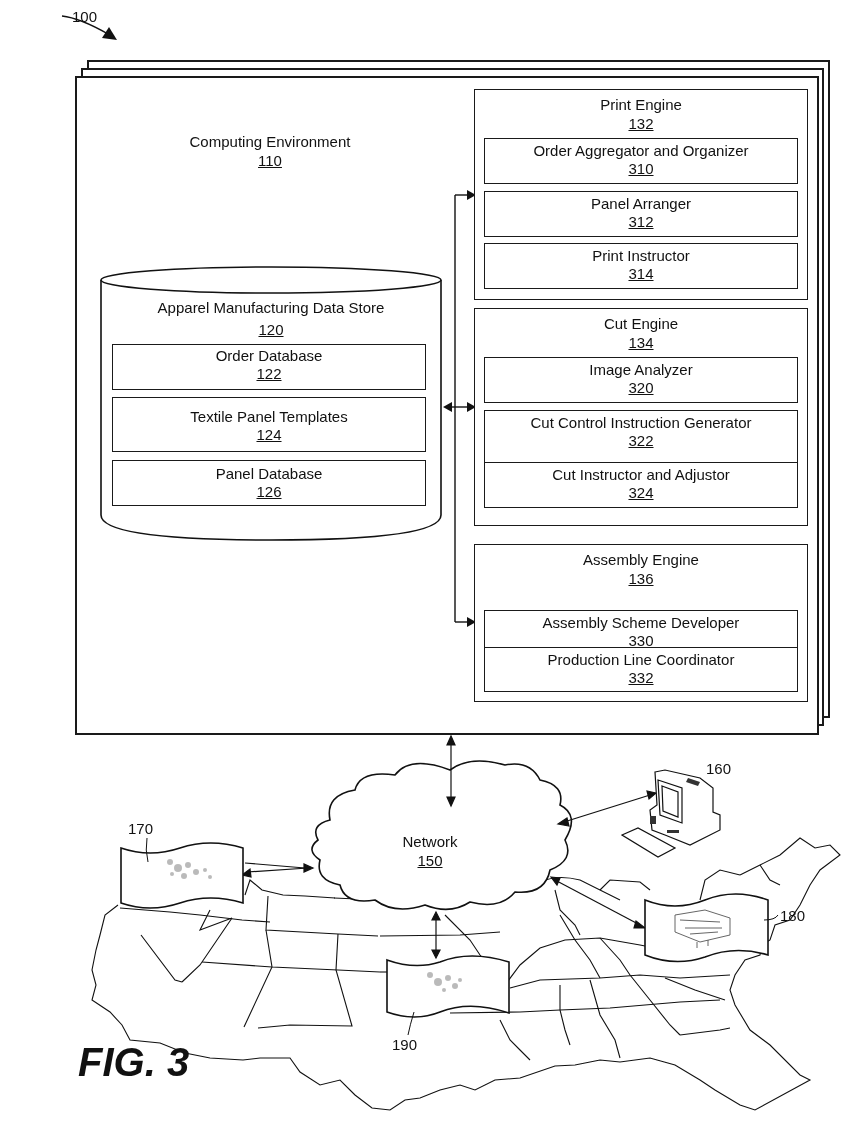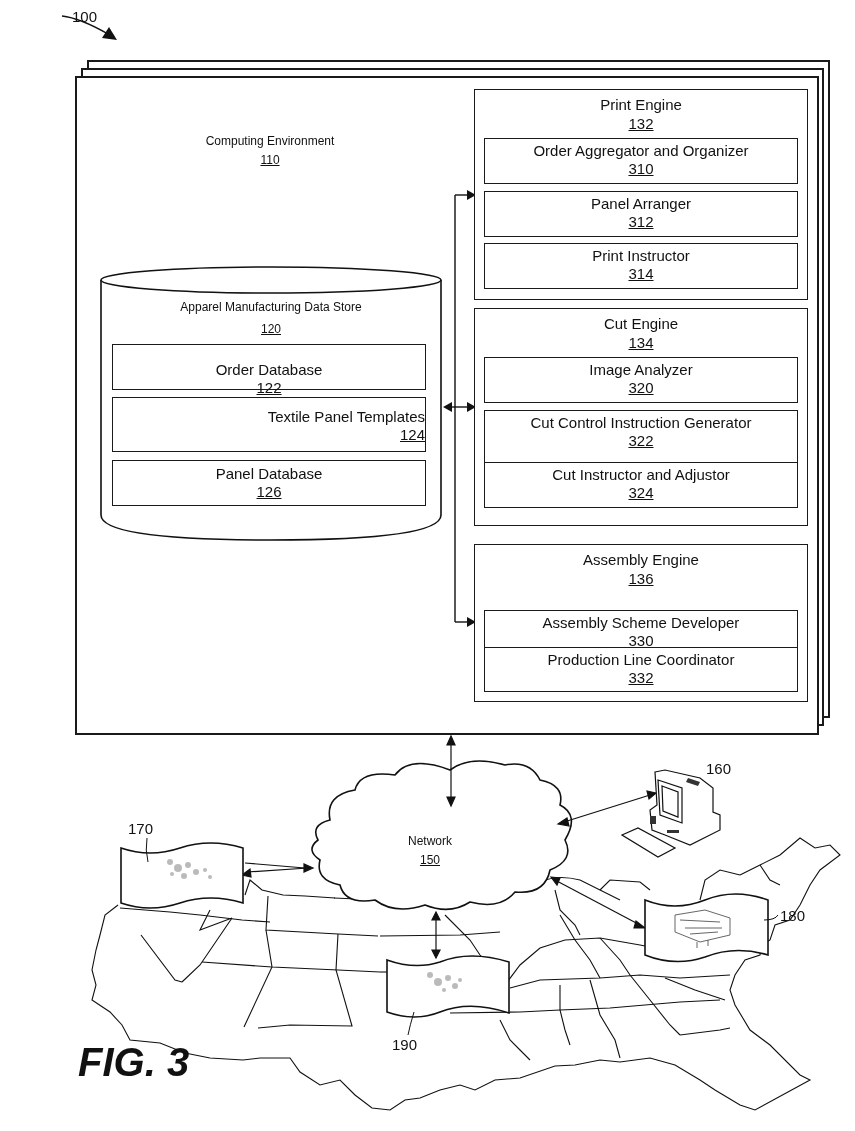--- a/index.html
+++ b/index.html
@@ -2,21 +2,21 @@
 <html><head>
 <meta charset="utf-8">
 <style>
   html, body { margin: 0; padding: 0; background: #ffffff; }
   body { width: 855px; height: 1131px; position: relative; overflow: hidden;
          font-family: "Liberation Sans", sans-serif; color: #111; }
   .frame { position: absolute; border: 2px solid #1a1a1a; background: #fff; box-sizing: border-box; }
   .box { position: absolute; border: 1.6px solid #1a1a1a; background: #fff; box-sizing: border-box;
          text-align: center; font-size: 15px; line-height: 18px; }
   .box .ref, .ref { text-decoration: underline; display: block; }
-  .label { position: absolute; font-size: 12px; line-height: 19px; text-align: center; }
+  .label { position: absolute; font-size: 15px; line-height: 19px; text-align: center; }
   .num { position: absolute; font-size: 15px; }
   .fig { position: absolute; font-family: "Liberation Sans", sans-serif; font-weight: bold; font-style: italic; font-size: 40px; letter-spacing: 0px; }
   svg { position: absolute; left: 0; top: 0; overflow: visible; }
 </style>
 </head>
 <body>
 
 <div class="num" style="left:32px; top:8px;margin-left:40px;">100</div>
 <svg width="855" height="1131">
   <path d="M62 16 Q80 18 108 34" fill="none" stroke="#111" stroke-width="1.4"></path>
@@ -33,25 +33,25 @@
 </div>
 
 <svg width="855" height="1131">
   <path d="M101 280 L101 515 Q101 540 271 540 Q441 540 441 515 L441 280" fill="#fff" stroke="#111" stroke-width="1.6"></path>
   <ellipse cx="271" cy="280" rx="170" ry="13" fill="#fff" stroke="#111" stroke-width="1.6"></ellipse>
 </svg>
 <div class="label" style="left:101px; top:298px; width:340px;">
   <span>Apparel Manufacturing Data Store</span>
   <span class="ref" style="margin-top:3px;">120</span>
 </div>
-<div class="box" style="left:112px; top:344px; width:314px; height:46px; padding-top:16px;">
+<div class="box" style="left:112px; top:344px; width:314px; height:46px; padding-top:2px;">
   <span>Order Database</span>
   <span class="ref">122</span>
 </div>
-<div class="box" style="left:112px; top:397px; width:314px; height:55px; padding-top:10px;text-align:right;">
+<div class="box" style="left:112px; top:397px; width:314px; height:55px; padding-top:10px;">
   <span>Textile Panel Templates</span>
   <span class="ref">124</span>
 </div>
 <div class="box" style="left:112px; top:460px; width:314px; height:46px; padding-top:4px;">
   <span>Panel Database</span>
   <span class="ref">126</span>
 </div>
 
 <svg width="855" height="1131">
   <line x1="455" y1="195" x2="455" y2="622" stroke="#111" stroke-width="1.4"></line>

